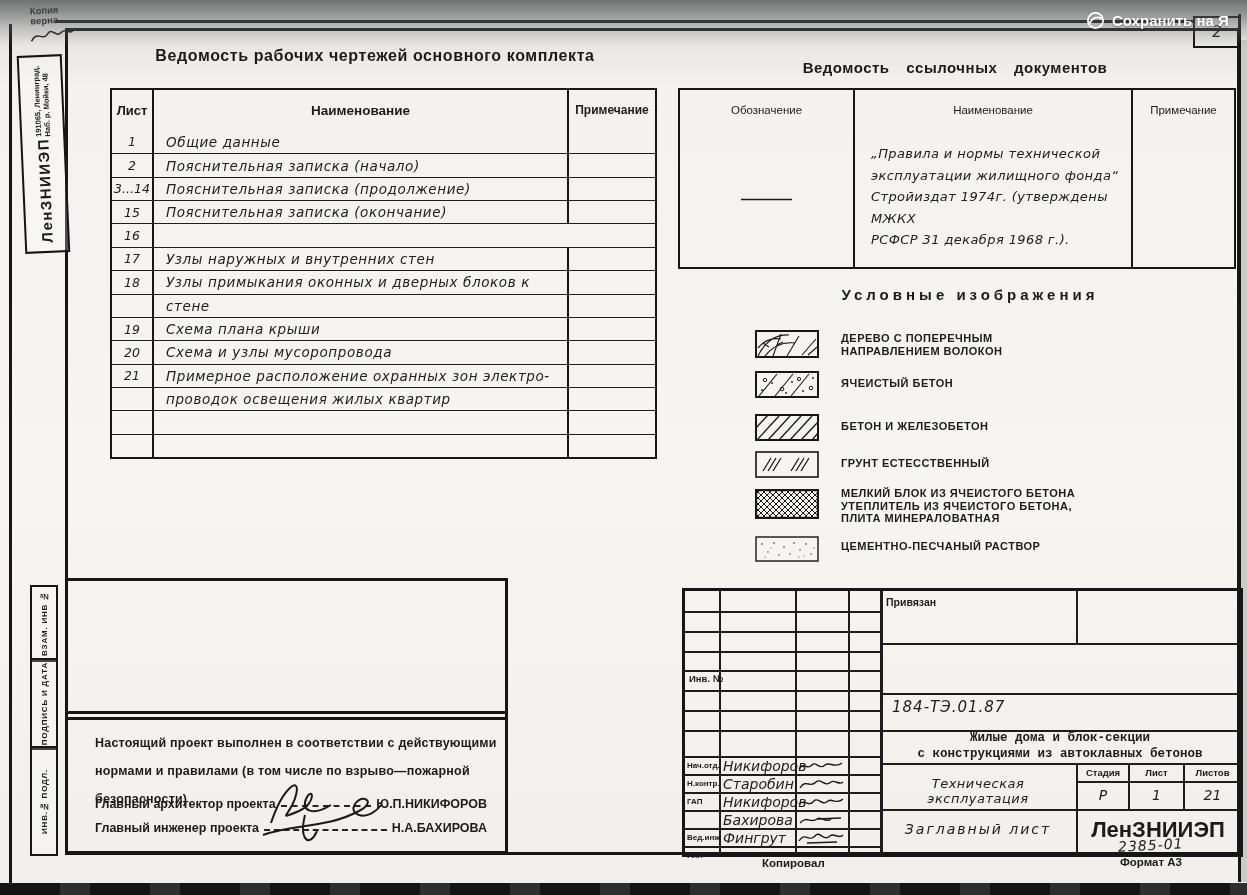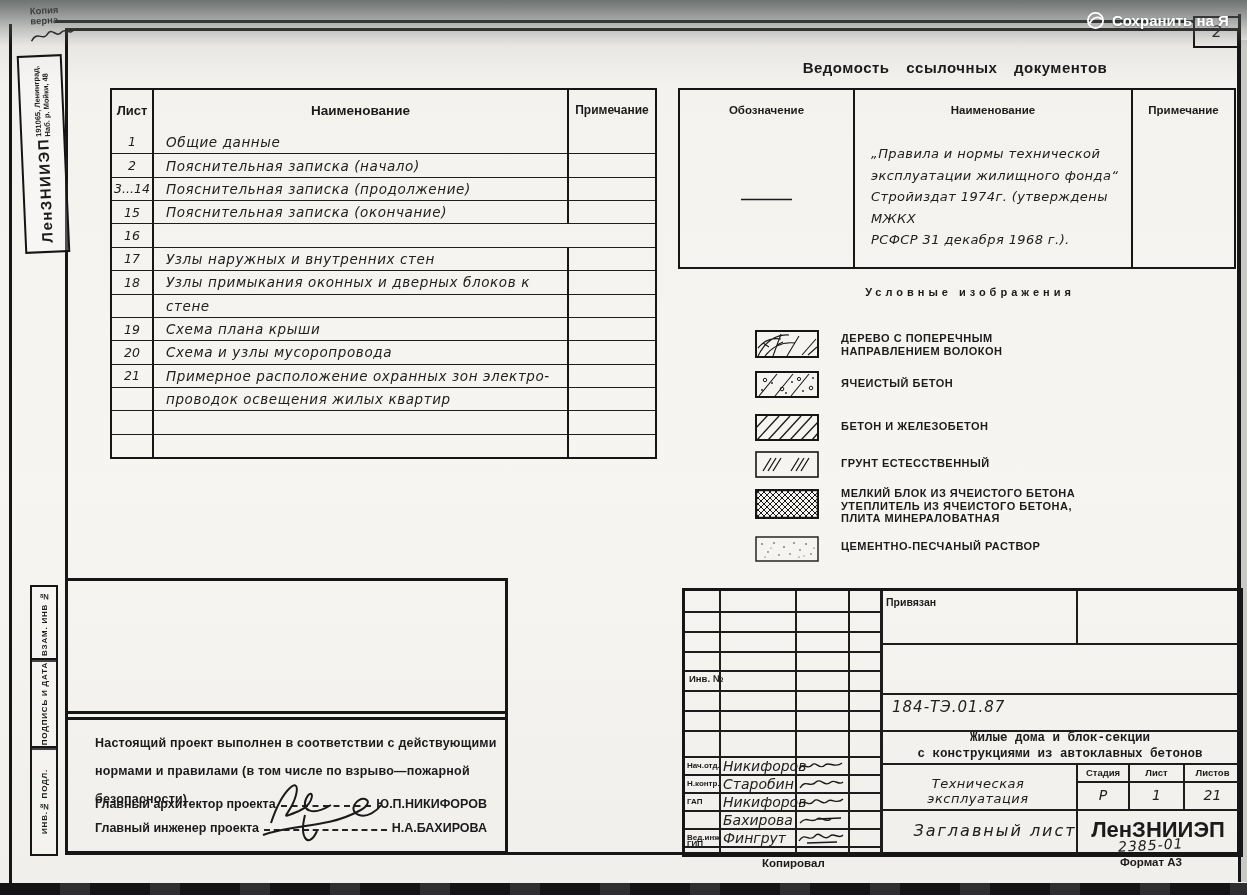--- a/index.html
+++ b/index.html
@@ -48,31 +48,31 @@
   .wd-row>div{border-right:2.5px solid #161616;overflow:hidden;}
   .wd-row>div:last-child{border-right:none;}
   .wd-sheet{display:flex;align-items:center;justify-content:center;font-size:12.5px;}
   .wd-name{display:flex;align-items:center;padding-left:12px;font-size:13.5px;letter-spacing:.6px;}
 
   
   #rd-title{left:735px;top:59px;width:440px;font-size:15px;font-weight:700;word-spacing:12px;letter-spacing:.5px;}
   #rd-table{left:678px;top:88px;width:554px;height:177px;border:2.5px solid #161616;}
   .rd-cols{display:grid;grid-template-columns:175px 1fr 101px;}
   #rd-head{left:0;top:0;right:0;height:40px;}
-  #rd-head>div{display:flex;align-items:center;justify-content:center;font-weight:700;font-size:11.5px;border-right:2.5px solid #161616;text-align:right;}
+  #rd-head>div{display:flex;align-items:center;justify-content:center;font-weight:400;font-size:11.5px;border-right:2.5px solid #161616;text-align:right;}
   #rd-head>div:last-child{border-right:none;}
   #rd-body{left:0;top:40px;right:0;bottom:0;}
   #rd-body>div{border-right:2.5px solid #161616;}
   #rd-body>div:last-child{border-right:none;}
   #rd-dash{display:flex;align-items:center;justify-content:center;}
   #rd-dash span{display:inline-block;transform:scaleX(3.4);font-size:15px;font-weight:700;}
   #rd-name{padding:13px 6px 0 16px;font-size:13px;line-height:21.5px;letter-spacing:.4px;}
 
   
-  #legend-title{left:805px;top:286px;width:330px;font-size:11px;font-weight:700;letter-spacing:4px;}
+  #legend-title{left:805px;top:286px;width:330px;font-size:15px;font-weight:700;letter-spacing:4px;}
   .legend-label{position:absolute;left:841px;font-size:11px;font-weight:700;letter-spacing:.5px;line-height:12.5px;white-space:pre-line;}
   .swatch{position:absolute;left:755px;}
 
   
   .side-cell{position:absolute;left:30px;width:24px;border:2px solid #161616;display:flex;align-items:center;justify-content:center;background:rgba(255,255,255,.2);}
   .side-cell .vtext{font-size:8px;font-weight:700;letter-spacing:.8px;white-space:nowrap;}
   #empty-box{left:65px;top:578px;width:437px;height:136px;border:3px solid #161616;}
   #stmt-box{left:65px;top:711px;width:437px;height:137px;border:3px solid #161616;}
   #stmt-text{left:27px;top:15px;width:402px;font-size:12.5px;font-weight:700;line-height:28px;letter-spacing:.2px;}
   .stmt-sign-row{position:absolute;left:27px;width:392px;display:flex;align-items:flex-end;font-size:12.5px;font-weight:700;white-space:nowrap;}
@@ -117,20 +117,21 @@
     <path d="M3 14 C10 3 14 16 20 8 C25 2 28 14 34 8 C38 4 43 13 47 6" fill="none" stroke="#1a1a1a" stroke-width="1.5"></path>
   </svg>
   <div id="org-stamp" class="abs">
     <div class="vtext">
       <div class="org-big">ЛенЗНИИЭП</div>
       <div class="org-addr pre">191065, Ленинград,
 Наб. р. Мойки, 48</div>
     </div>
   </div>
 
+  <div id="wd-title" class="abs center print">Ведомость рабочих чертежей основного комплекта</div>
   <div id="wd-table" class="abs">
     <div id="wd-head" class="abs wd-cols">
       <div style="font-size:13px;">Лист</div>
       <div style="font-size:13.5px;">Наименование</div>
       <div style="font-size:12px;">Примечание</div>
     </div>
     <div id="wd-body" class="abs">
       <div class="wd-row" style="border-top:none;">
           <div class="wd-sheet hand">1</div>
           <div class="wd-name hand">Общие данные</div>
@@ -356,21 +357,21 @@
     <span class="tl-h" style="left:195px;top:172px;width:360px;height:2.4px;"></span>
     <span class="tl-h" style="left:391px;top:190px;width:164px;"></span>
     <span class="tl-h" style="left:195px;top:218px;width:360px;height:2.4px;"></span>
 
     <div class="tl-label" style="left:4px;top:82px;font-size:9.5px;">Инв. №</div>
     <div class="tl-label" style="left:201px;top:5px;font-size:10.5px;">Привязан</div>
     <div class="abs hand" style="left:207px;top:107px;font-size:15px;letter-spacing:1px;">184-ТЭ.01.87</div>
     <div class="abs type pre center" style="left:195px;top:140px;width:360px;font-size:12.5px;font-weight:700;line-height:15.5px;">Жилые дома и блок-секции
 с конструкциями из автоклавных бетонов</div>
     <div class="abs hand center" style="left:197px;top:185px;width:192px;font-size:13px;letter-spacing:.5px;">Техническая эксплуатация</div>
-    <div class="abs hand center" style="left:214px;top:230px;width:192px;font-size:16px;letter-spacing:2px;">Заглавный лист</div>
+    <div class="abs hand center" style="left:197px;top:230px;width:192px;font-size:14px;letter-spacing:2px;">Заглавный лист</div>
     <div class="abs print center" style="left:393px;top:226px;width:160px;font-size:22px;font-weight:800;">ЛенЗНИИЭП</div>
 
     <div class="stage-head" style="left:393px;width:50px;border-radius:6px;">Стадия</div>
     <div class="stage-head" style="left:445px;width:53px;">Лист</div>
     <div class="stage-head" style="left:500px;width:55px;">Листов</div>
     <div class="stage-val hand" style="left:393px;width:50px;">Р</div>
     <div class="stage-val hand" style="left:445px;width:53px;">1</div>
     <div class="stage-val hand" style="left:500px;width:55px;">21</div>
 
     <div class="signer-role" style="top:166px;">Нач.отд.</div>
@@ -381,21 +382,21 @@
     <div class="signer-role" style="top:184px;">Н.контр.</div>
     <div class="signer-name hand" style="top:184px;">Старобин</div>
     <svg class="signer-sig" style="top:186px;" width="48" height="14" viewBox="0 0 48 14">
         <path d="M3 11 C9 1 13 12 19 5 C24 0 27 11 34 5 C38 2 42 9 46 5" fill="none" stroke="#1a1a1a" stroke-width="1.4"></path>
       </svg>
     <div class="signer-role" style="top:202px;">ГАП</div>
     <div class="signer-name hand" style="top:202px;">Никифоров</div>
     <svg class="signer-sig" style="top:204px;" width="48" height="14" viewBox="0 0 48 14">
         <path d="M2 9 C8 3 11 13 17 6 C21 1 25 12 31 6 C35 3 40 10 46 4" fill="none" stroke="#1a1a1a" stroke-width="1.4"></path>
       </svg>
-    <div class="signer-role" style="top:220px;margin-top:24px;">ГИП</div>
+    <div class="signer-role" style="top:232px;margin-top:24px;">ГИП</div>
     <div class="signer-name hand" style="top:220px;">Бахирова</div>
     <svg class="signer-sig" style="top:222px;" width="48" height="14" viewBox="0 0 48 14">
         <path d="M3 10 C10 2 14 11 20 6 L44 5 M20 6 C24 2 28 11 34 6" fill="none" stroke="#1a1a1a" stroke-width="1.4"></path>
       </svg>
     <div class="signer-role" style="top:238px;">Вед.инж</div>
     <div class="signer-name hand" style="top:238px;">Фингрут</div>
     <svg class="signer-sig" style="top:238px;" width="48" height="16" viewBox="0 0 48 16">
         <path d="M2 12 C8 2 12 14 18 7 C23 1 26 13 33 7 C37 3 42 11 46 6 M10 14 L40 13" fill="none" stroke="#1a1a1a" stroke-width="1.4"></path>
       </svg>
   </div>

